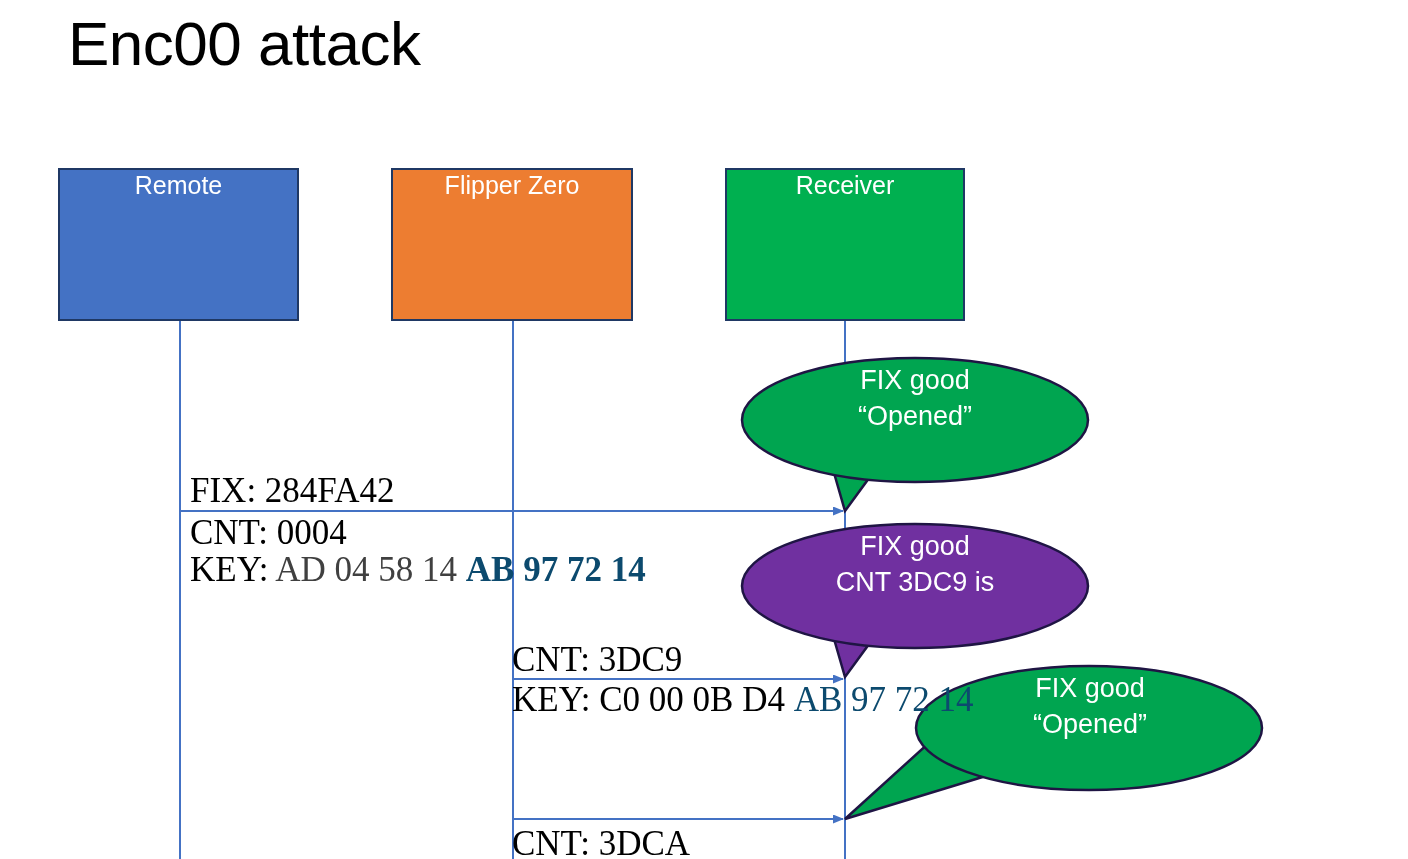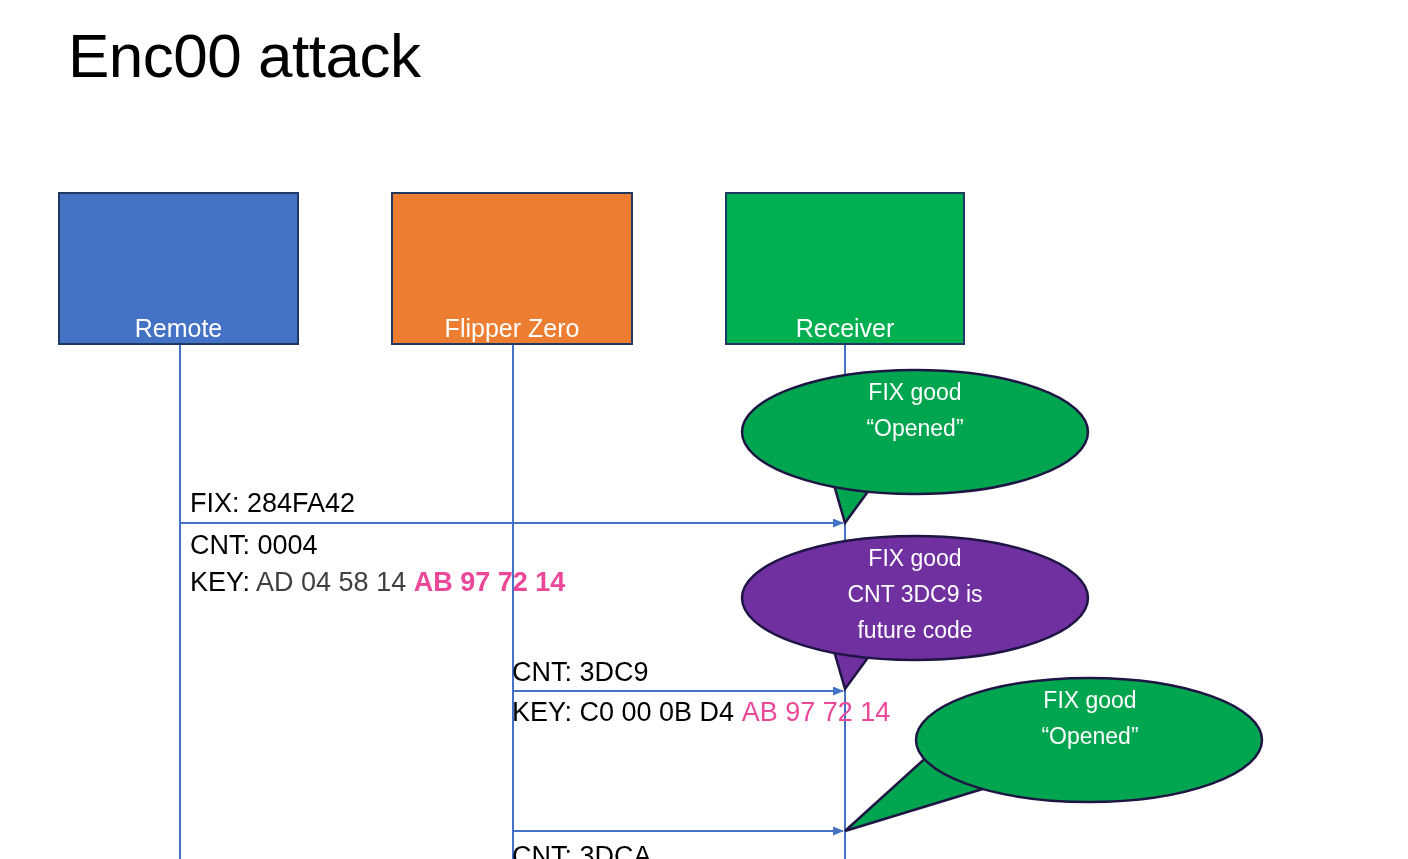--- a/index.html
+++ b/index.html
@@ -11,21 +11,21 @@
     width: 1408px;
     height: 859px;
     position: relative;
     overflow: hidden;
     font-family: "Liberation Sans", sans-serif;
     color: #000000;
   }
 
   #slide {
     position: absolute;
-    left: 0; top: 16px;
+    left: 0; top: 4px;
     width: 1408px;
     height: 621px;
   }
 
   
   .slide-title {
     position: absolute;
     left: 68px;
     top: 2px;
     font-size: 62px;
@@ -43,61 +43,61 @@
     width: 1408px;
     height: 859px;
   }
 
   
   .actor-box {
     position: absolute;
     box-sizing: border-box;
     border: 2px solid #1F3864;
     display: flex;
-    align-items: flex-end;
+    align-items: flex-start;
     justify-content: center;
-    margin-top: 12px;
   }
   .actor-label {
     color: #ffffff;
     font-size: 25px;
     line-height: 30px;
     font-weight: 400;
     text-align: center;
     white-space: nowrap;
   }
   #actor-remote  { left: 58px;  top: 164px; width: 241px; height: 153px; background: #4472C4; }
   #actor-flipper { left: 391px; top: 164px; width: 242px; height: 153px; background: #ED7D31; }
   #actor-receiver{ left: 725px; top: 164px; width: 240px; height: 153px; background: #00B050; }
 
   
   .msg {
     position: absolute;
-    font-size: 27px;
+    font-size: 35px;
     line-height: 34px;
     color: #000000;
     white-space: nowrap;
+    font-family: Liberation Serif, serif;
   }
   .msg .hex-red   { color: #404040; }
-  .msg .hex-green { color: #ec4899; }
+  .msg .hex-green { color: #0c4a6e; }
   .msg .bold      { font-weight: bold; }
 
   #msg-fix      { left: 190px; top: 470px; }
   #msg-cnt-0004 { left: 190px; top: 512px; }
   #msg-key-1    { left: 190px; top: 549px; }
   #msg-cnt-3dc9 { left: 512px; top: 639px; }
   #msg-key-2    { left: 512px; top: 679px; text-align: center; }
   #msg-cnt-3dca { left: 512px; top: 779px; margin-top: 44px; }
   #msg-key-3    { left: 512px; top: 819px; }
 
   
   .bubble-text {
     position: absolute;
     color: #ffffff;
-    font-size: 23px;
+    font-size: 27px;
     line-height: 36px;
     text-align: center;
     white-space: nowrap;
   }
   #bubble-text-1 { left: 790px; top: 358px; width: 250px; }
   #bubble-text-2 { left: 790px; top: 524px; width: 250px; }
   #bubble-text-3 { left: 965px; top: 666px; width: 250px; }
 </style>
 </head>
 <body>
@@ -166,21 +166,20 @@
 
 
   <div class="bubble-text" id="bubble-text-1">
     <div>FIX good</div>
     <div>“Opened”</div>
   </div>
 
   <div class="bubble-text" id="bubble-text-2">
     <div>FIX good</div>
     <div>CNT 3DC9 is</div>
-    <div>future code</div>
   </div>
 
   <div class="bubble-text" id="bubble-text-3">
     <div>FIX good</div>
     <div>“Opened”</div>
   </div>
 
 </div>
 
 </body></html>

